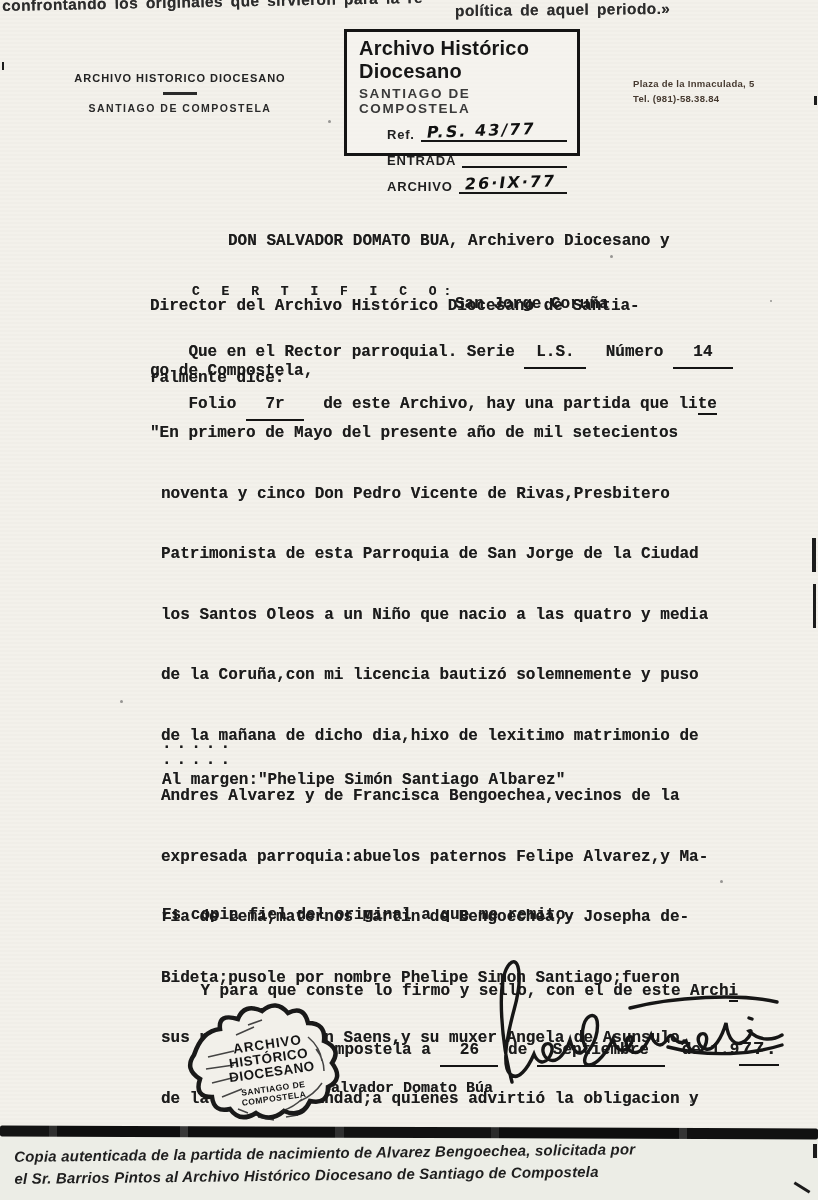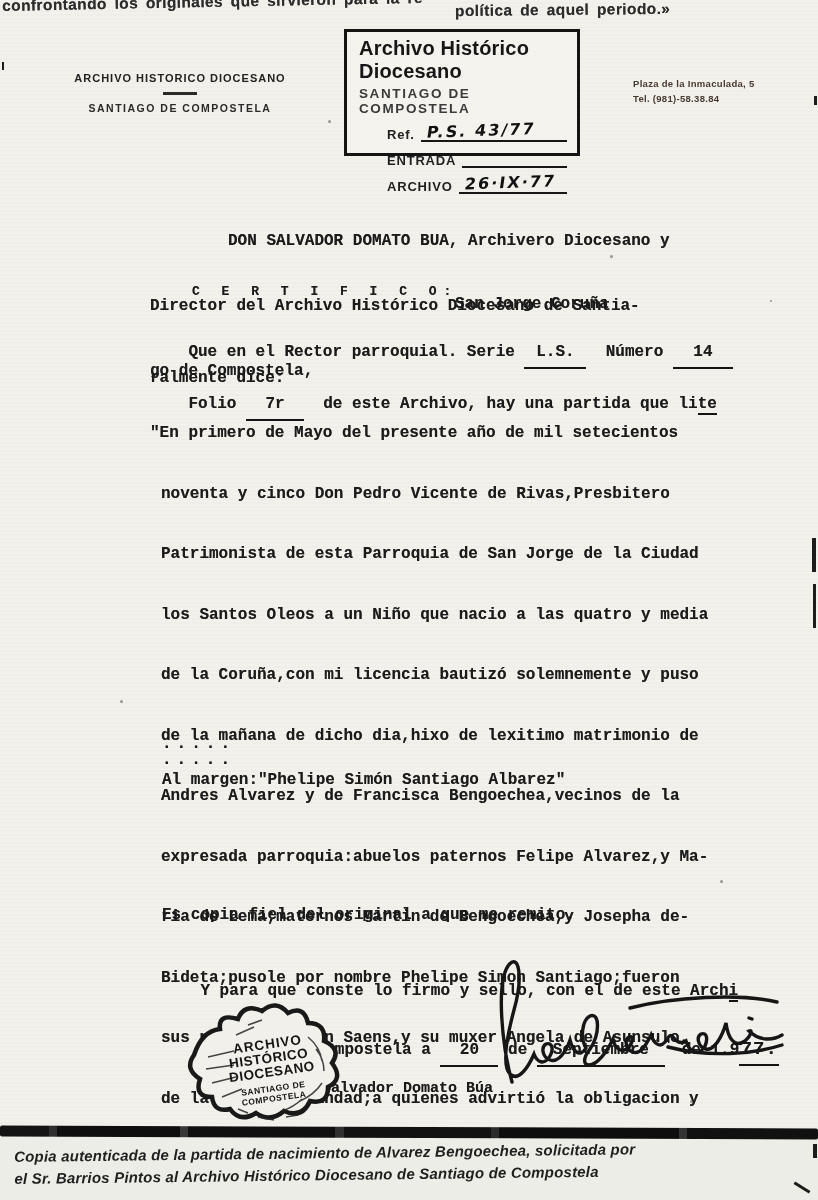--- a/index.html
+++ b/index.html
@@ -126,21 +126,21 @@
   <div class="abs mono dots" style="left:162px;top:737px;">.....</div>
   <div class="abs mono dots" style="left:162px;top:753px;">.....</div>
   <div class="abs mono bline" style="left:162px;top:766px;">Al margen:"Phelipe Simón Santiago Albarez"</div>
 
   <div class="abs mono bline" style="left:162px;top:901px;">Es copia fiel del original a que me remito.</div>
   <div class="abs mono bline" style="left:162px;top:948px;">
     <span>Y para que conste lo firmo y sello, con el de este Arch</span><span class="u">i</span>
   </div>
 
   <div class="abs mono bline" style="left:162px;top:1002px;">
-    <span>Santiago de Compostela a</span><span> </span><span class="blank" style="min-width:58px;">20</span><span> </span><span>de</span><span> </span><span class="blank" style="min-width:128px;">Septiembre</span><span style="font-size:12px;vertical-align:6px;">'</span><span> </span><span>de 1.9</span><span class="blank yr" style="min-width:40px;">77.</span>
+    <span>Santiago de Compostela a</span><span> </span><span class="blank" style="min-width:58px;">26</span><span> </span><span>de</span><span> </span><span class="blank" style="min-width:128px;">Septiembre</span><span style="font-size:12px;vertical-align:6px;">'</span><span> </span><span>de 1.9</span><span class="blank yr" style="min-width:40px;">77.</span>
   </div>
 
   <div class="abs mono" style="left:322px;top:1080px;font-size:15px;z-index:1;">Salvador Domato Búa</div>
 
   <svg class="abs" style="left:452px;top:950px;z-index:2;" width="335" height="145" viewBox="0 0 335 145">
     <g fill="none" stroke="#161616" stroke-width="3.4" stroke-linecap="round">
       <path d="M60 132 C50 96 44 34 56 16 C66 2 72 24 62 60 C54 90 50 116 58 124 C66 132 76 118 82 104
                C85 112 92 116 98 106 C102 99 100 92 94 94 C89 97 90 107 98 110
                C106 113 114 102 118 90
                C121 102 128 108 134 98 C128 88 130 70 138 66 C148 62 148 84 138 99 C131 108 131 115 137 115 C145 115 155 102 161 89

